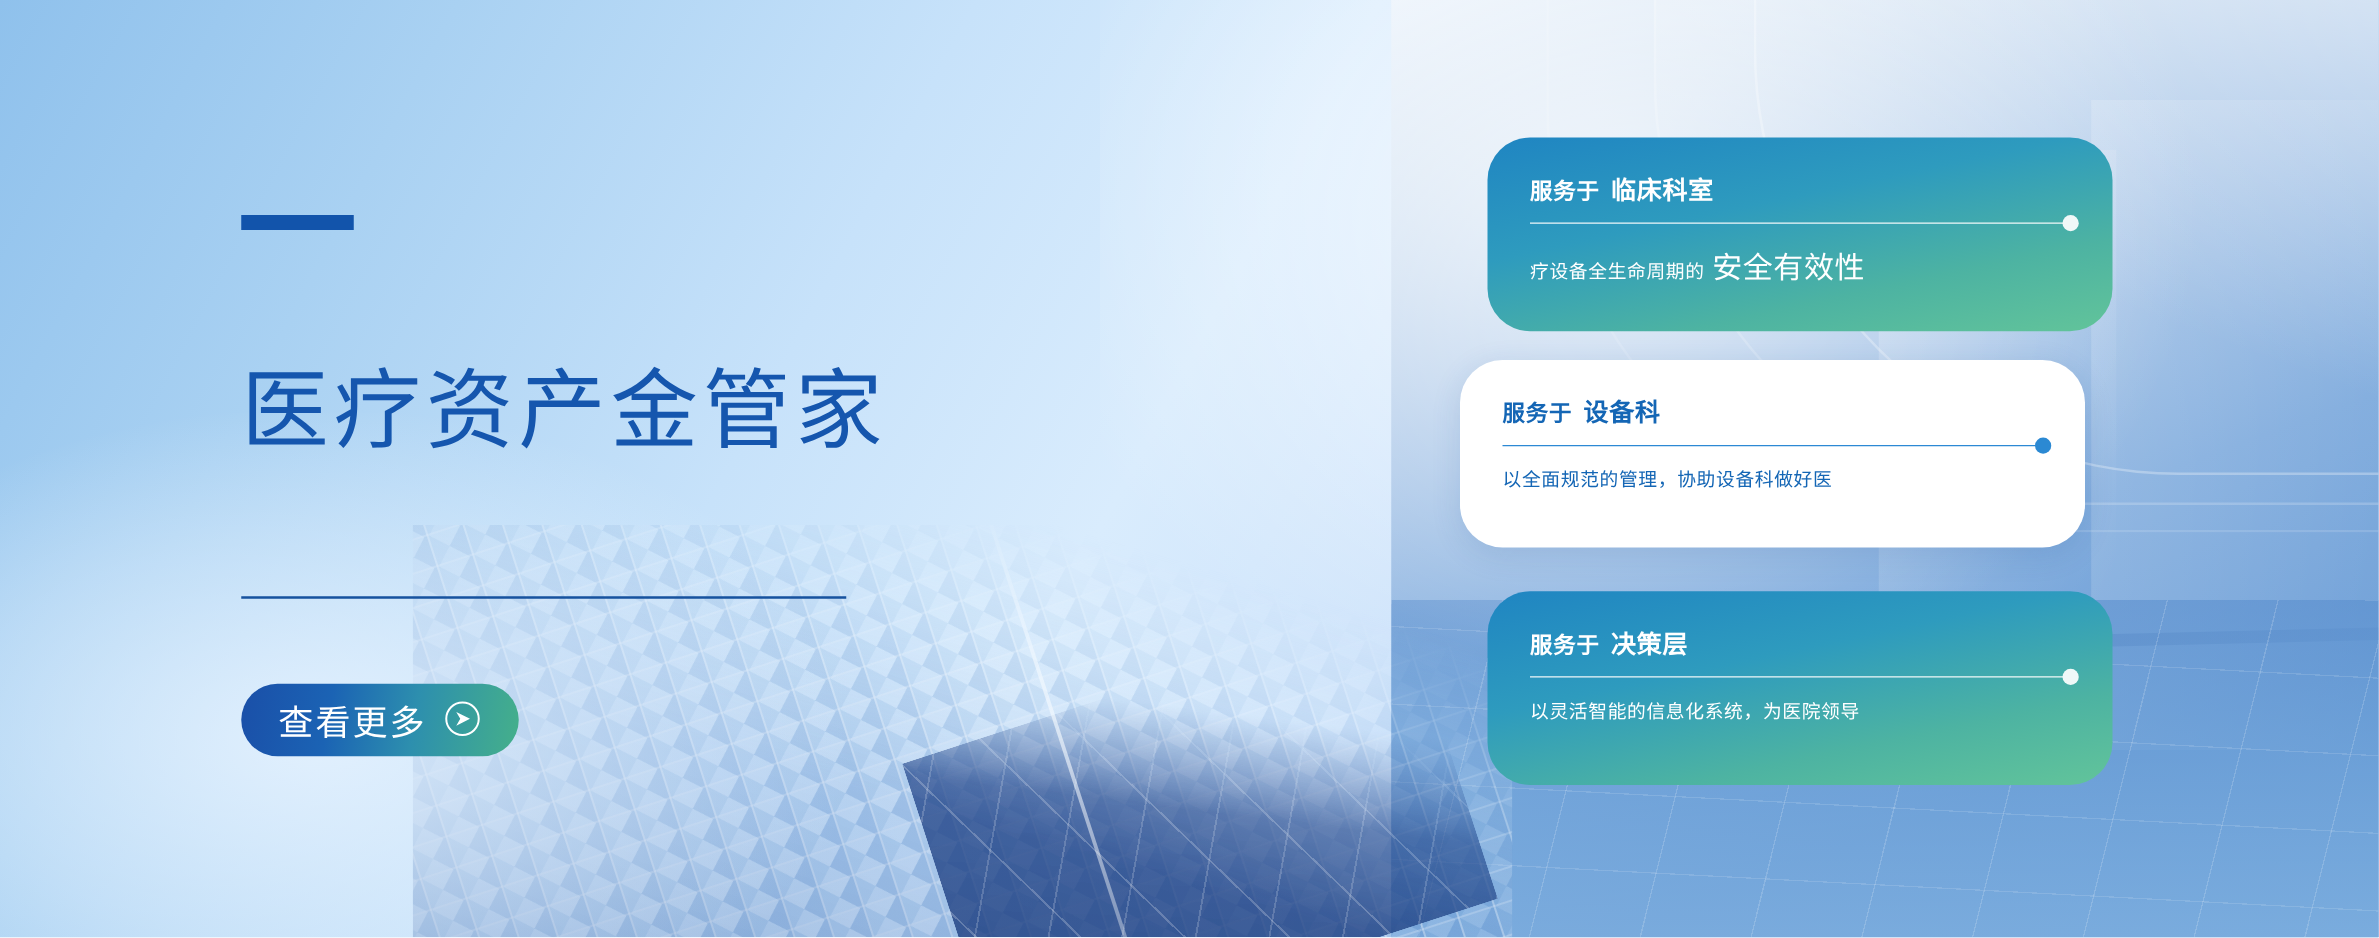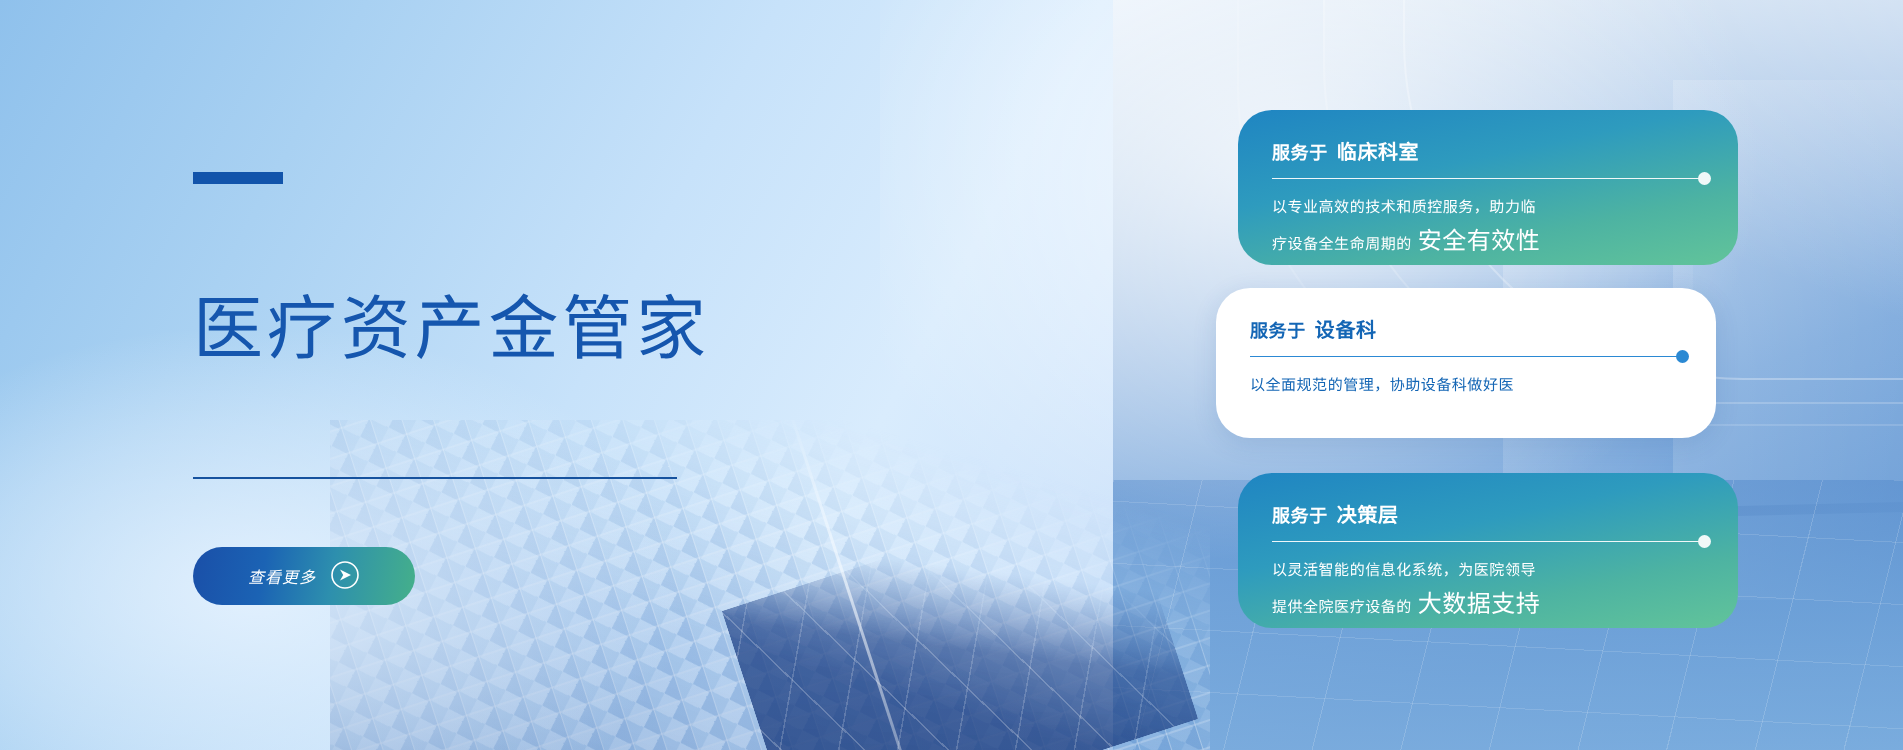--- a/index.html
+++ b/index.html
@@ -193,30 +193,29 @@
     position:absolute; top:547px; left:0;
     width:222px; height:58px;
     border-radius:29px;
     background:linear-gradient(100deg,#1a4fa8 0%, #1b63b4 32%, #2d8fae 62%, #45b08a 100%);
     display:flex; align-items:center; justify-content:center;
     gap:14px;
     cursor:pointer;
     border:none;
   }
   .cta-label{
-    color:#fff; font-size:16px; font-weight:400; letter-spacing:.06em;font-style:italic;
+    color:#fff; font-size:28px; font-weight:400; letter-spacing:.06em;
   }
   .cta-arrow{ display:block; }
 
   
   .card{
     position:absolute;
     border-radius:34px;
     padding:26px 34px 24px 34px;
-    margin-left:48px;
   }
   .card.teal{
     background:linear-gradient(168deg,#1f85c2 0%, #2e9bbe 38%, #4db3a2 72%, #62c49a 100%);
     color:#ffffff;
   }
   .card.white{
     background:#ffffff;
     color:#1466b5;
     box-shadow:0 6px 24px rgba(30,80,150,.14);
   }
@@ -304,21 +303,20 @@
 
   <div class="card teal card-1">
     <div class="card-title">
       <span class="prefix">服务于</span>
       <span class="subject">临床科室</span>
     </div>
     <div class="card-rule">
       <span class="dot"></span>
     </div>
     <div class="card-desc">
-      <div>以专业高效的技术和质控服务，助力临</div>
       <div>
         <span>疗设备全生命周期的</span><span class="strong">安全有效性</span>
       </div>
     </div>
   </div>
 
   <div class="card white card-2">
     <div class="card-title">
       <span class="prefix">服务于</span>
       <span class="subject">设备科</span>
@@ -334,19 +332,16 @@
   <div class="card teal card-3">
     <div class="card-title">
       <span class="prefix">服务于</span>
       <span class="subject">决策层</span>
     </div>
     <div class="card-rule">
       <span class="dot"></span>
     </div>
     <div class="card-desc">
       <div>以灵活智能的信息化系统，为医院领导</div>
-      <div>
-        <span>提供全院医疗设备的</span><span class="strong">大数据支持</span>
-      </div>
     </div>
   </div>
 
 </div>
 
 </body></html>

